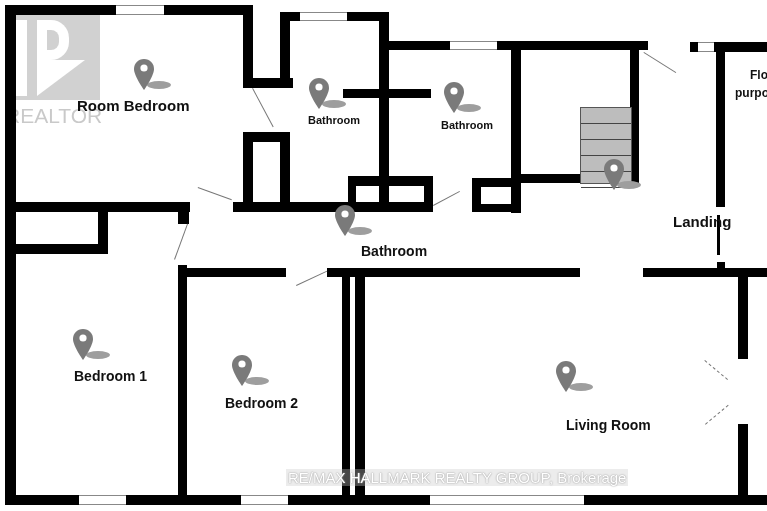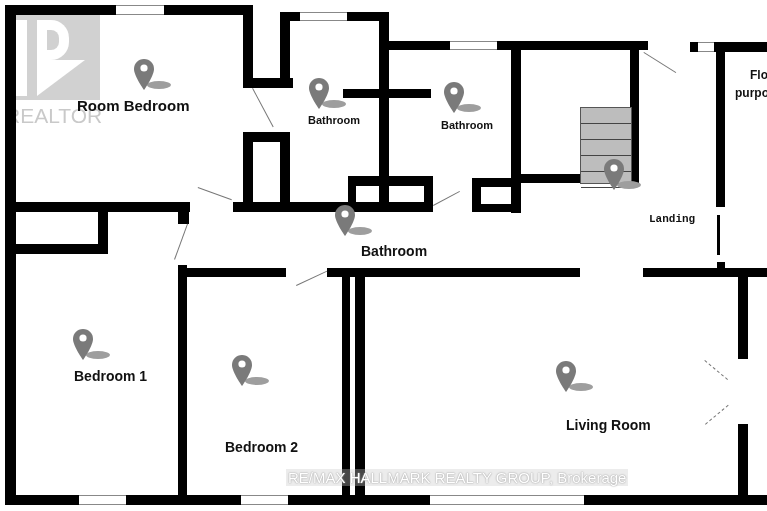--- a/index.html
+++ b/index.html
@@ -133,35 +133,35 @@
 <div class="lbl" style="left:441px;top:119px;font-size:11px;">Bathroom</div>
 
 <div class="lbl" style="left:748px;top:66px;font-size:12px;line-height:18px;">
   <div style="padding-left:2px;">Flo</div>
   <div style="margin-left:-13px;">purpo</div>
 </div>
 
 <svg class="pin" style="left:603px;top:158px;width:40px;height:34px;">
     <use href="#pin-sym"></use>
   </svg>
-<div class="lbl" style="left:649px;top:213px;font-size:11px;font-family:Liberation Mono, monospace;">Landing</div>
+<div class="lbl" style="left:673px;top:213px;font-size:15px;">Landing</div>
 
 <svg class="pin" style="left:334px;top:204px;width:40px;height:34px;">
     <use href="#pin-sym"></use>
   </svg>
 <div class="lbl" style="left:361px;top:243px;font-size:14px;">Bathroom</div>
 
 <svg class="pin" style="left:72px;top:328px;width:40px;height:34px;">
     <use href="#pin-sym"></use>
   </svg>
 <div class="lbl" style="left:74px;top:368px;font-size:14px;">Bedroom 1</div>
 
 <svg class="pin" style="left:231px;top:354px;width:40px;height:34px;">
     <use href="#pin-sym"></use>
   </svg>
-<div class="lbl" style="left:225px;top:395px;font-size:14px;margin-top:44px;">Bedroom 2</div>
+<div class="lbl" style="left:225px;top:395px;font-size:14px;">Bedroom 2</div>
 
 <svg class="pin" style="left:555px;top:360px;width:40px;height:34px;">
     <use href="#pin-sym"></use>
   </svg>
 <div class="lbl" style="left:566px;top:417px;font-size:14px;">Living Room</div>
 
 <div class="brokerage">RE/MAX HALLMARK REALTY GROUP, Brokerage</div>
 
 </body></html>

